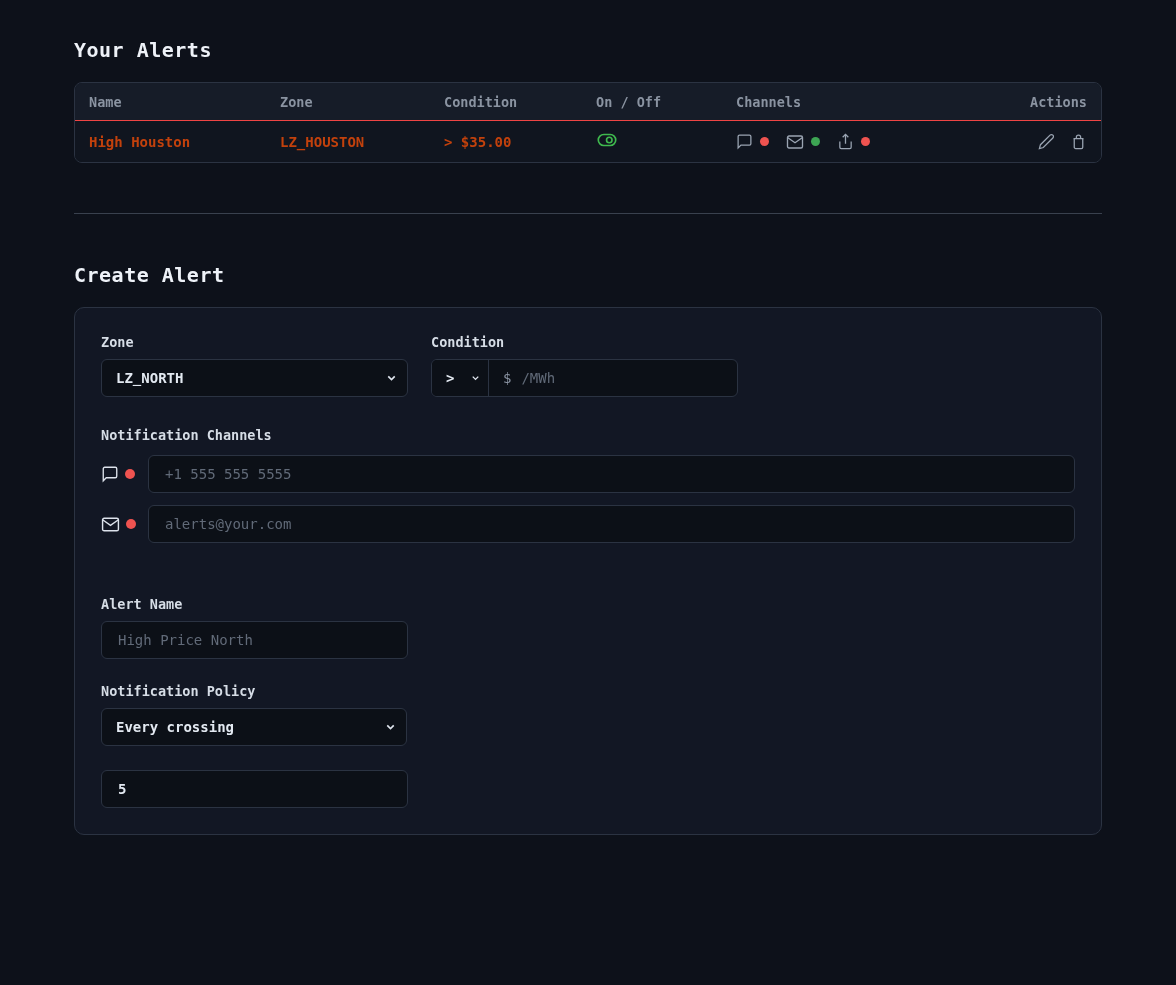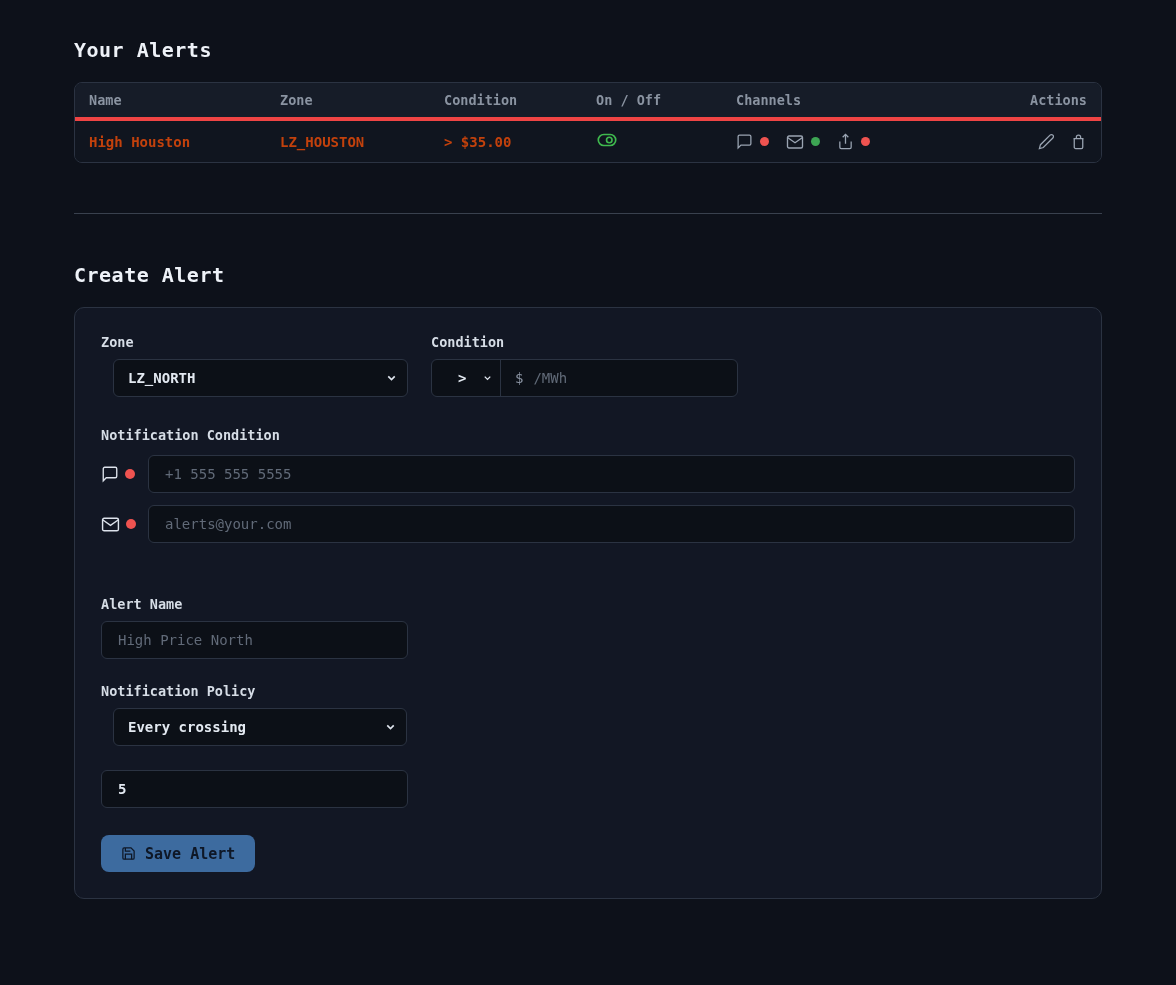--- a/index.html
+++ b/index.html
@@ -31,21 +31,21 @@
   }
   .t-row {
     display: grid;
     grid-template-columns: 191px 164px 152px 140px 286px 1fr;
     align-items: center;
     padding: 0 14px;
   }
   .t-head {
     height: 38px;
     background: #161c28;
-    border-bottom: 4px solid #ef4444;
+    border-bottom: 1px solid #ef4444;
   }
   .t-head .th {
     font-size: 13.5px;
     font-weight: 600;
     color: #8a93a1;
   }
   .t-body { height: 41px; background: #10151f; }
   .t-body .td { font-size: 14px; font-weight: 600; color: #c2410c; }
   .th-actions, .td-actions { text-align: right; }
 
@@ -81,21 +81,21 @@
     display: block;
     font-size: 13.5px;
     font-weight: bold;
     color: #d6dde6;
     margin-bottom: 9px;
   }
   .row-top { display: flex; gap: 23px; }
   .fw-zone { width: 307px; }
   .fw-cond { width: 307px; }
 
-  .select-wrap { position: relative; margin-left: 12px; }
+  .select-wrap { position: relative; }
   select {
     -webkit-appearance: none; -moz-appearance: none; appearance: none;
     width: 100%; height: 38px;
     background: #0c1017;
     border: 1px solid #2b3342;
     border-radius: 6px;
     color: #e3e9f1;
     font-family: inherit;
     font-size: 14px;
     font-weight: 600;
@@ -288,21 +288,21 @@
               </svg>
             </span>
           </div>
           <span class="cond-prefix">$</span>
           <input class="cond-input" placeholder="/MWh" style="">
         </div>
       </div>
     </div>
 
     <div class="channels-block">
-      <label class="field-label">Notification Condition</label>
+      <label class="field-label">Notification Channels</label>
 
       <div class="channel-row">
         <span class="channel-lead">
           <span>
             <svg width="18" height="18" viewBox="0 0 24 24" fill="none" stroke="currentColor" stroke-width="1.8">
               <path d="M21 15a2 2 0 0 1-2 2H7l-4 4V5a2 2 0 0 1 2-2h14a2 2 0 0 1 2 2z"></path>
             </svg>
           </span>
           <span class="dot" style="width: 10px; height: 10px; background: rgb(239, 83, 80);"></span>
         </span>
@@ -341,25 +341,15 @@
             </svg>
           </span>
         </div>
       </div>
       <div class="fw-cool">
         <input class="text-input" value="5" style="">
       </div>
     </div>
 
 
-    <button class="save-btn" style="background: rgb(61, 107, 159);">
-      <span>
-        <svg width="15" height="15" viewBox="0 0 24 24" fill="none" stroke="currentColor" stroke-width="2">
-          <path d="M19 21H5a2 2 0 0 1-2-2V5a2 2 0 0 1 2-2h11l5 5v11a2 2 0 0 1-2 2z"></path>
-          <polyline points="17 21 17 13 7 13 7 21"></polyline>
-          <polyline points="7 3 7 8 15 8"></polyline>
-        </svg>
-      </span>
-      <span>Save Alert</span>
-    </button>
 
   </div>
 </div>
 
 </body></html>

